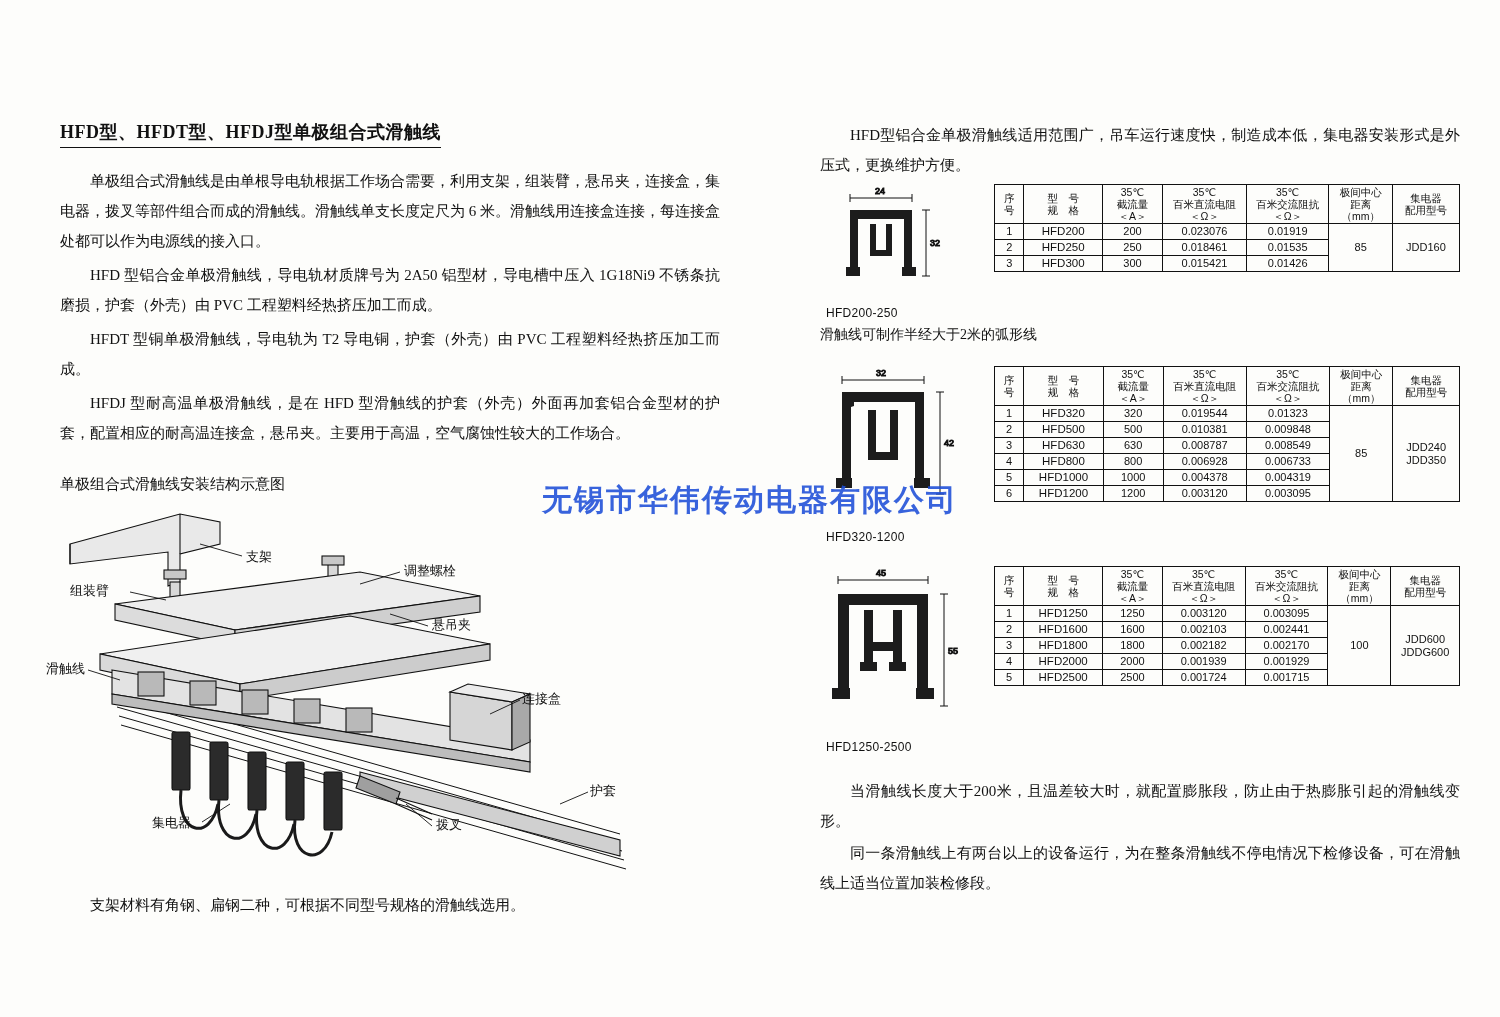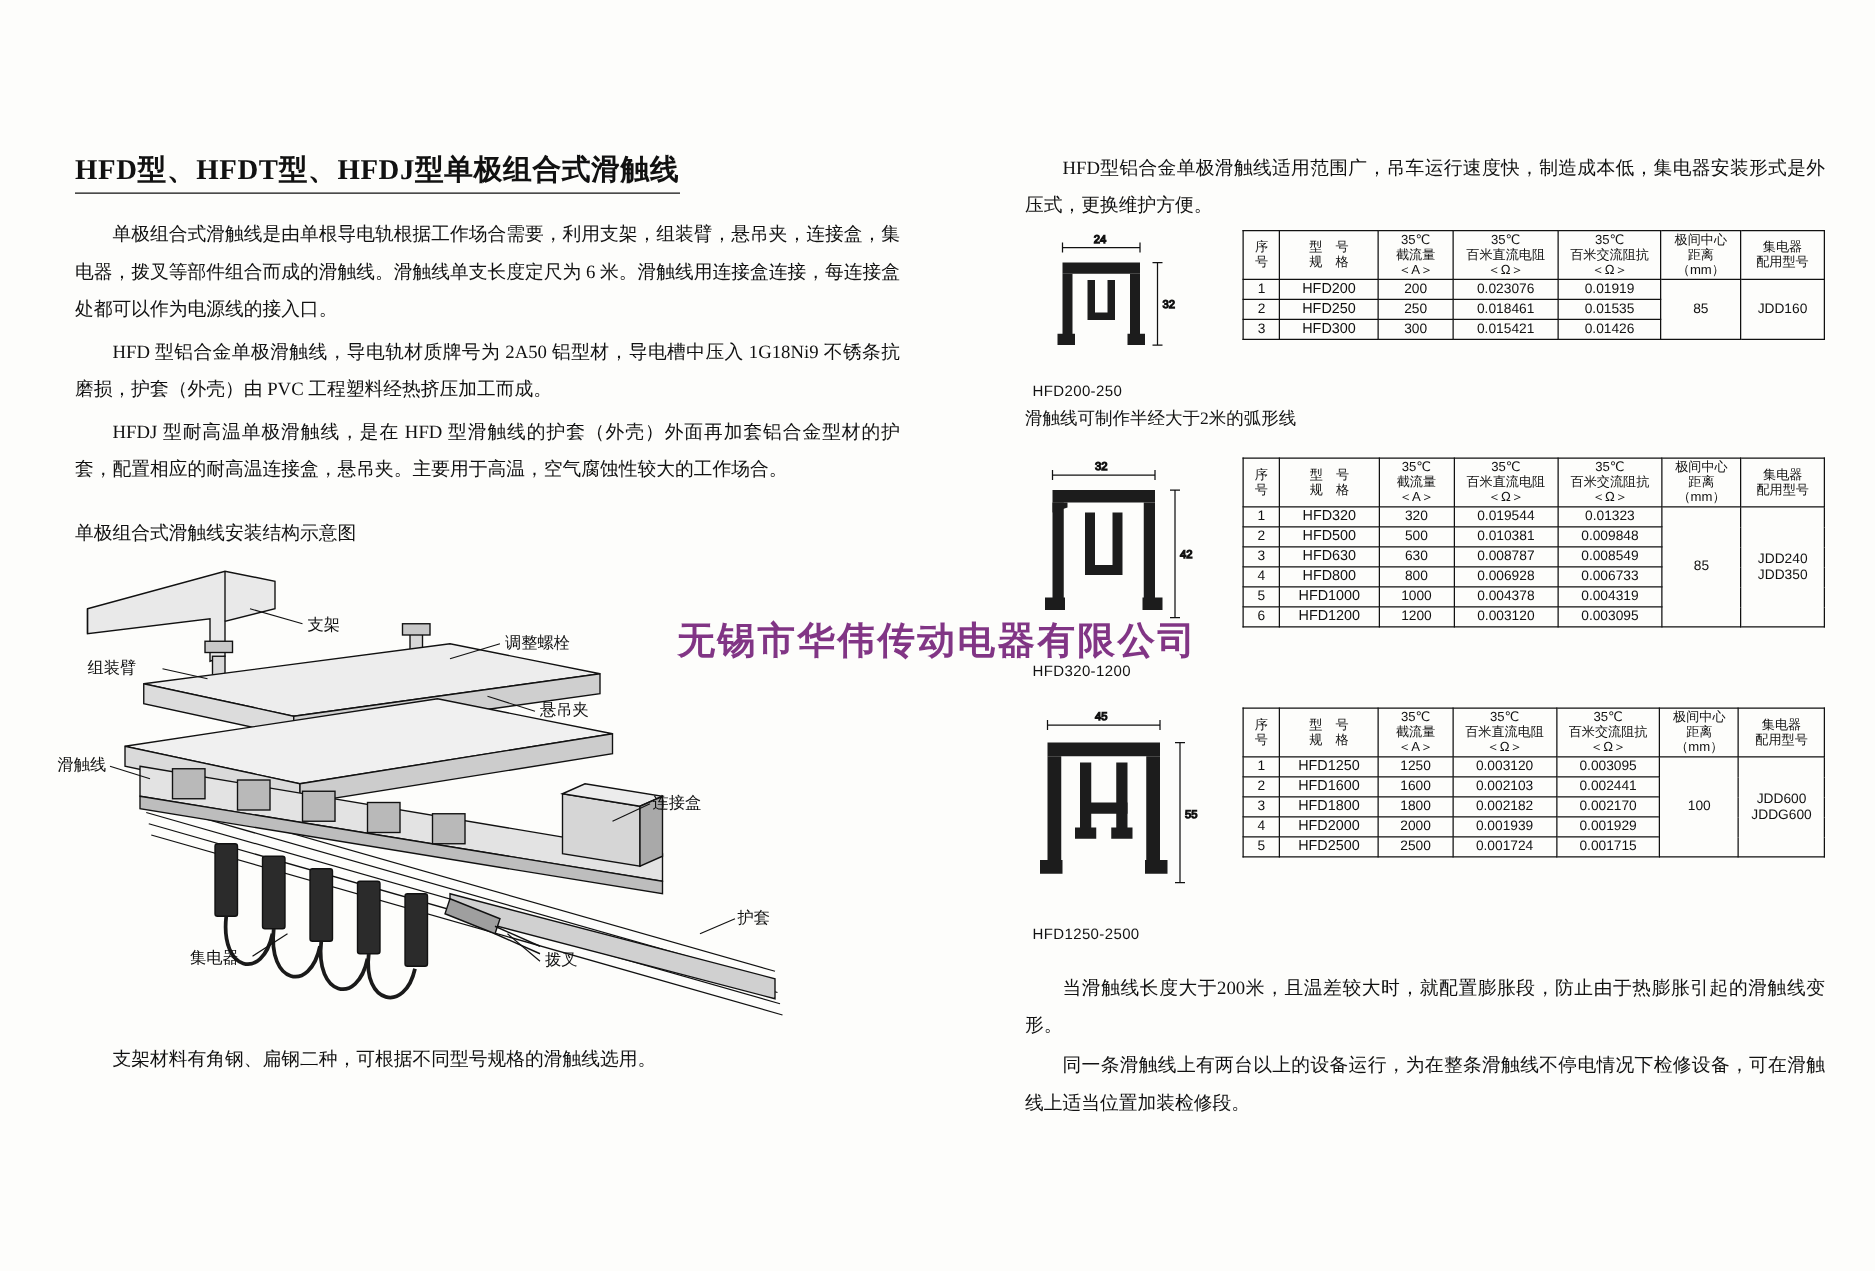--- a/index.html
+++ b/index.html
@@ -9,43 +9,43 @@
     font-family:"Liberation Serif","DejaVu Serif",serif;
     color:#111;
     position:relative;
     overflow:hidden;
   }
   .page{position:absolute;inset:0;}
   .col-left{position:absolute;left:60px;top:120px;width:660px;}
   .col-right{position:absolute;left:820px;top:120px;width:640px;}
 
   h1.title{
-    font-size:23px;font-weight:bold;margin:0 0 18px 0;
+    font-size:18px;font-weight:bold;margin:0 0 18px 0;
     letter-spacing:0.5px;
     border-bottom:1.5px solid #111;
     display:inline-block;padding-bottom:3px;
   }
   p.para{
     font-size:15px;line-height:30px;margin:0 0 4px 0;
     text-indent:2em;text-align:justify;
   }
   p.para.noindent{text-indent:0;}
   .cap{font-size:15px;line-height:28px;margin:22px 0 6px 0;text-indent:0;}
 
   h2.sub{
     font-size:16px;font-weight:bold;margin:16px 0 10px 0;
     letter-spacing:.5px;
   }
 
   
   .watermark{
-    position:absolute;left:0;right:0;top:492px;
+    position:absolute;left:0;right:0;top:480px;
     text-align:center;
     font-family:"Liberation Sans","DejaVu Sans",sans-serif;
-    font-size:30px;font-weight:bold;color:#701a75;
+    font-size:30px;font-weight:bold;color:#1d4ed8;
     letter-spacing:2px;
     opacity:.88;
     pointer-events:none;
     z-index:40;
   }
 
   
   .diagram{position:relative;width:660px;height:370px;margin-top:6px;}
   .diagram svg{position:absolute;left:0;top:0;}
   .dlabel{
@@ -87,20 +87,21 @@
 
 <div class="page">
 
   <div class="watermark">无锡市华伟传动电器有限公司</div>
 
   <div class="col-left">
     <h1 class="title">HFD型、HFDT型、HFDJ型单极组合式滑触线</h1>
 
     <p class="para">单极组合式滑触线是由单根导电轨根据工作场合需要，利用支架，组装臂，悬吊夹，连接盒，集电器，拨叉等部件组合而成的滑触线。滑触线单支长度定尺为 6 米。滑触线用连接盒连接，每连接盒处都可以作为电源线的接入口。</p>
     <p class="para">HFD 型铝合金单极滑触线，导电轨材质牌号为 2A50 铝型材，导电槽中压入 1G18Ni9 不锈条抗磨损，护套（外壳）由 PVC 工程塑料经热挤压加工而成。</p>
+    <p class="para">HFDT 型铜单极滑触线，导电轨为 T2 导电铜，护套（外壳）由 PVC 工程塑料经热挤压加工而成。</p>
     <p class="para">HFDJ 型耐高温单极滑触线，是在 HFD 型滑触线的护套（外壳）外面再加套铝合金型材的护套，配置相应的耐高温连接盒，悬吊夹。主要用于高温，空气腐蚀性较大的工作场合。</p>
 
     <p class="cap">单极组合式滑触线安装结构示意图</p>
 
     
     <div class="diagram">
       <svg width="660" height="370" viewBox="0 0 660 370">
         <g stroke="#111" fill="none" stroke-width="1.1">
 
           <polygon points="10,40 120,10 160,18 160,40 120,50 120,78 108,82 108,48 10,60" fill="#e9e9e9" stroke="#111"></polygon>

